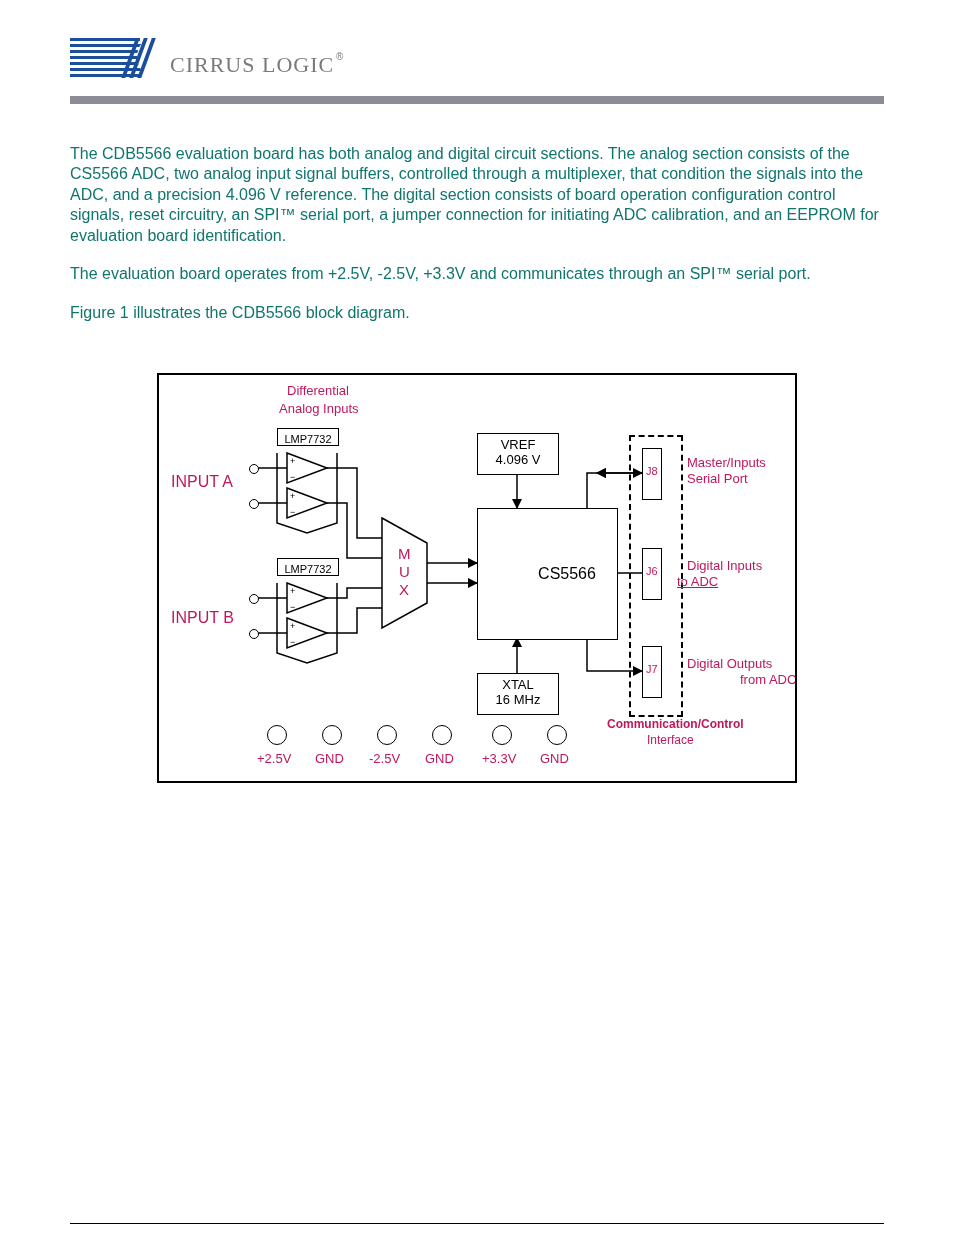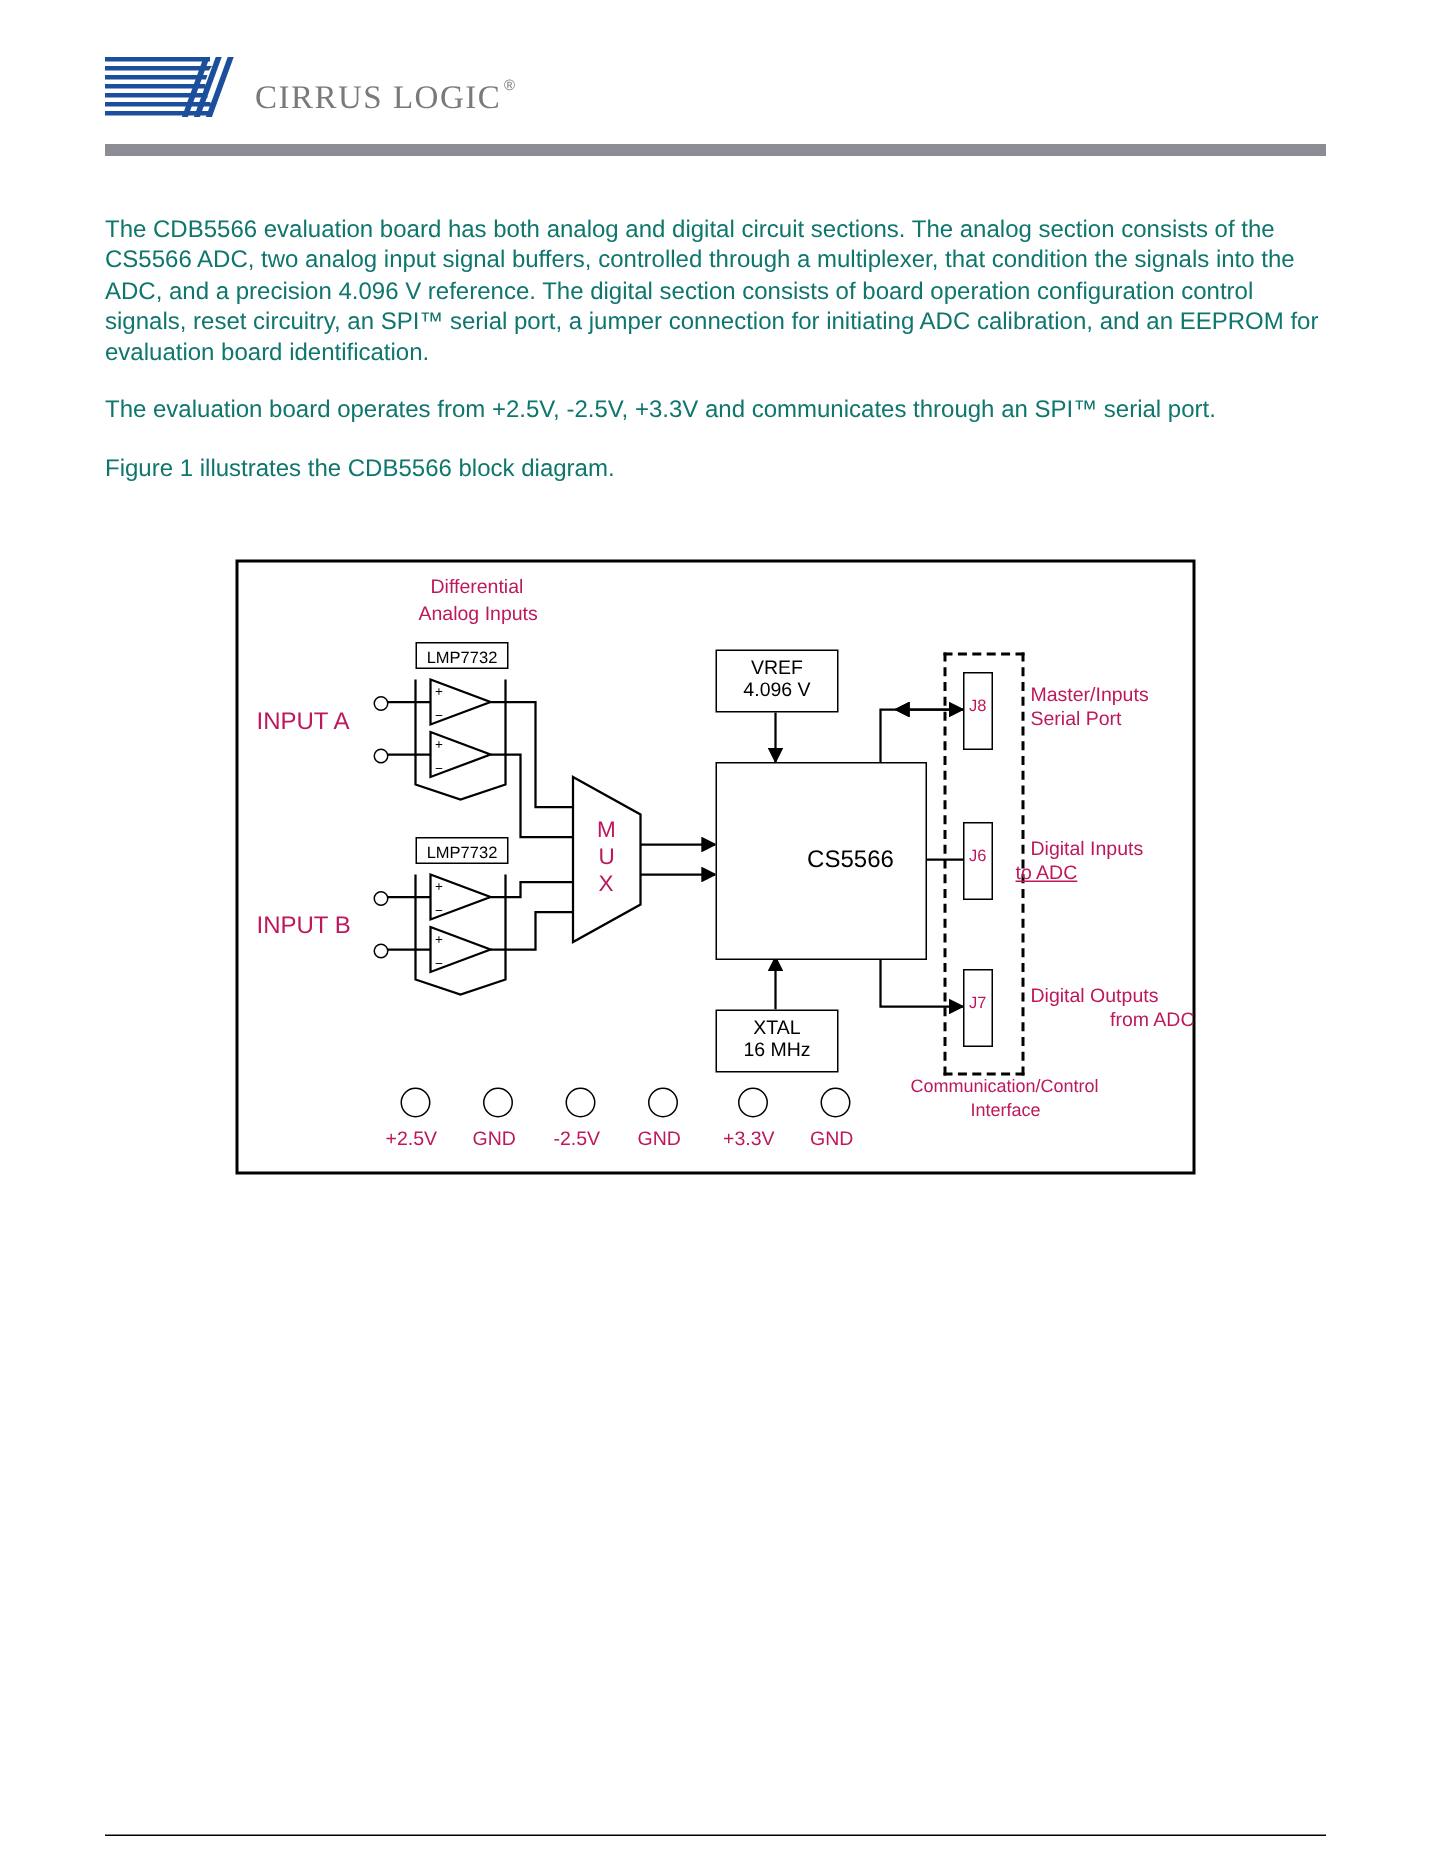--- a/index.html
+++ b/index.html
@@ -231,21 +231,21 @@
       <div class="conn" style="left:485px; top:273px; width:18px; height:50px;"></div>
       <div class="txt small" style="left:489px; top:290px; font-size:11px;">J7</div>
 
       <div class="txt small" style="left:530px; top:82px;">Master/Inputs</div>
       <div class="txt small" style="left:530px; top:98px;">Serial Port</div>
       <div class="txt small" style="left:530px; top:185px;">Digital Inputs</div>
       <div class="txt small" style="left:520px; top:201px;text-decoration:underline;">to ADC</div>
       <div class="txt small" style="left:530px; top:283px;">Digital Outputs</div>
       <div class="txt small" style="left:544px; top:299px;margin-left:39px;">from ADC</div>
 
-      <div class="txt small" style="left:450px; top:344px; font-size:12px;">Communication/Control</div>
+      <div class="txt small" style="left:450px; top:344px; font-size:12px;font-weight:bold;">Communication/Control</div>
       <div class="txt small" style="left:490px; top:360px; font-size:12px;">Interface</div>
 
       <div class="circle" style="left:110px; top:352px;"></div>
       <div class="circle" style="left:165px; top:352px;"></div>
       <div class="circle" style="left:220px; top:352px;"></div>
       <div class="circle" style="left:275px; top:352px;"></div>
       <div class="circle" style="left:335px; top:352px;"></div>
       <div class="circle" style="left:390px; top:352px;"></div>
 
       <div class="txt small" style="left:100px; top:378px;">+2.5V</div>

